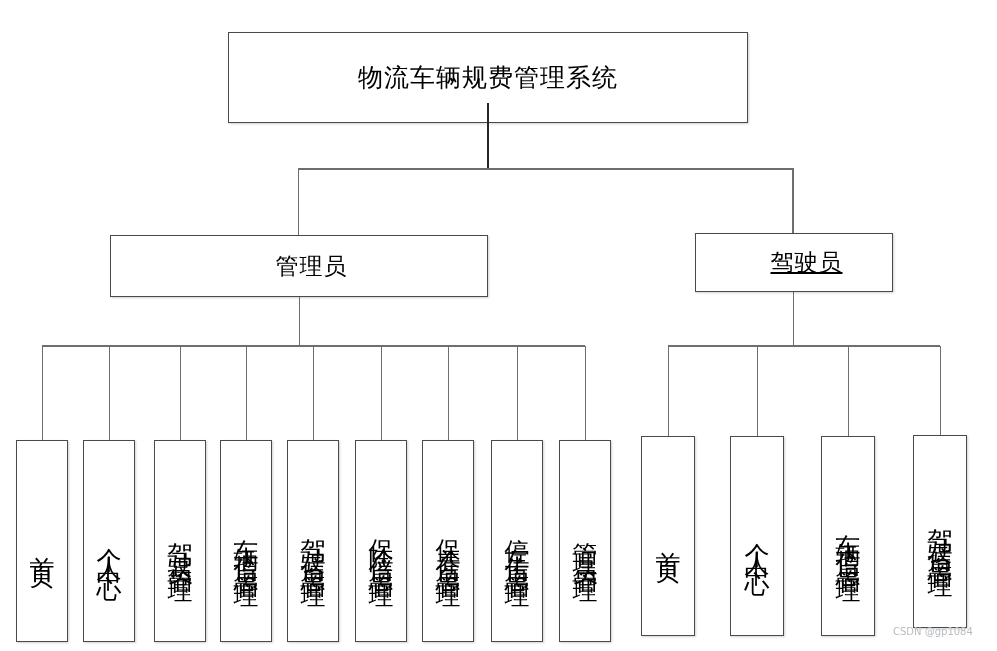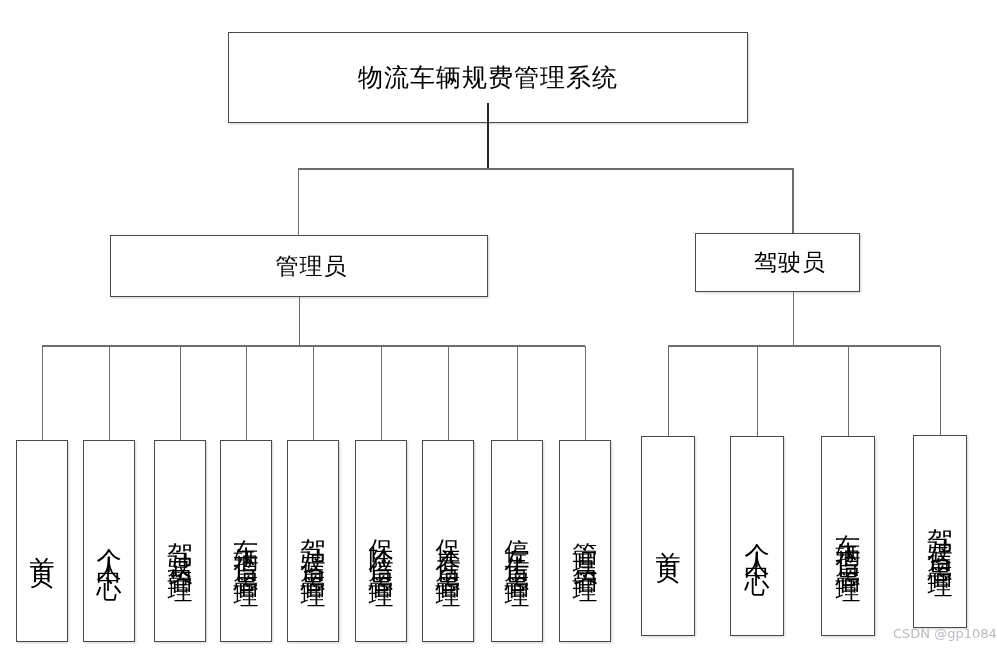--- a/index.html
+++ b/index.html
@@ -54,21 +54,21 @@
     position: absolute;
     background: #6e6e6e;
   }
   .line.dark { background: #262626; }
   .hline { height: 1.5px; }
   .vline { width: 1.5px; }
   .watermark {
     position: absolute;
     left: 893px;
     top: 626px;
-    font-size: 13px;
+    font-size: 10px;
     color: #b8bcc0;
     white-space: nowrap;
   }
 </style>
 </head>
 <body>
 
 <div class="canvas">
 
   <div class="node title" style="left:228px; top:12px; width:520px; height:91px;margin-top:20px;">
@@ -76,21 +76,21 @@
   </div>
 
   <div class="line vline dark" style="left:487px; top:103px; height:66px;"></div>
   <div class="line hline" style="left:298px; top:168px; width:495px;"></div>
   <div class="line vline" style="left:297.5px; top:168px; height:67px;"></div>
   <div class="line vline" style="left:792px; top:168px; height:66px;"></div>
 
   <div class="node level2" style="left:110px; top:235px; width:378px; height:62px;">
     <span>管理员</span>
   </div>
-  <div class="node level2" style="left:695px; top:233px; width:165px; height:59px;">
+  <div class="node level2" style="left:695px; top:233px; width:198px; height:59px;text-decoration:underline;">
     <span>驾驶员</span>
   </div>
 
   <div class="line vline" style="left:298.5px; top:297px; height:49px;"></div>
   <div class="line hline" style="left:42px; top:345px; width:543px;"></div>
   <div class="line vline" style="left:41.5px;  top:346px; height:94px;"></div>
   <div class="line vline" style="left:108.5px; top:346px; height:94px;"></div>
   <div class="line vline" style="left:179.5px; top:346px; height:94px;"></div>
   <div class="line vline" style="left:245.5px; top:346px; height:94px;"></div>
   <div class="line vline" style="left:312.5px; top:346px; height:94px;"></div>

